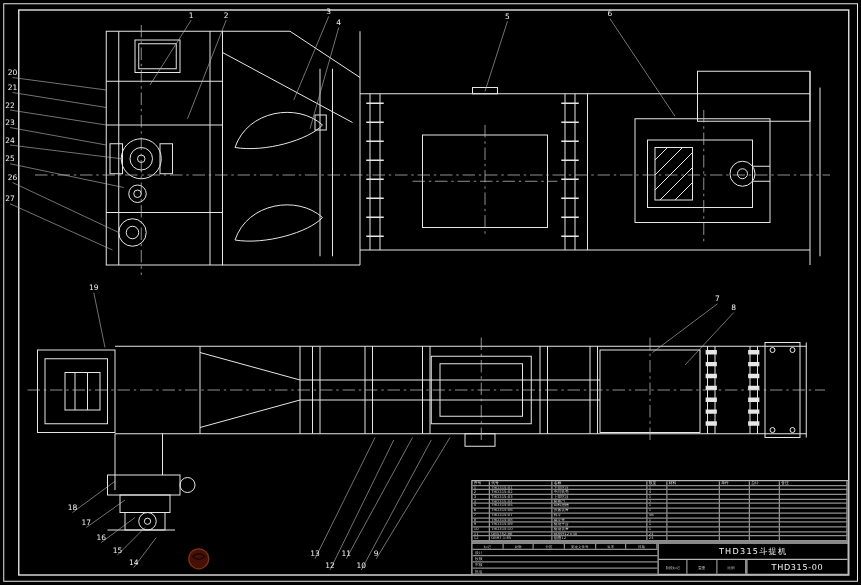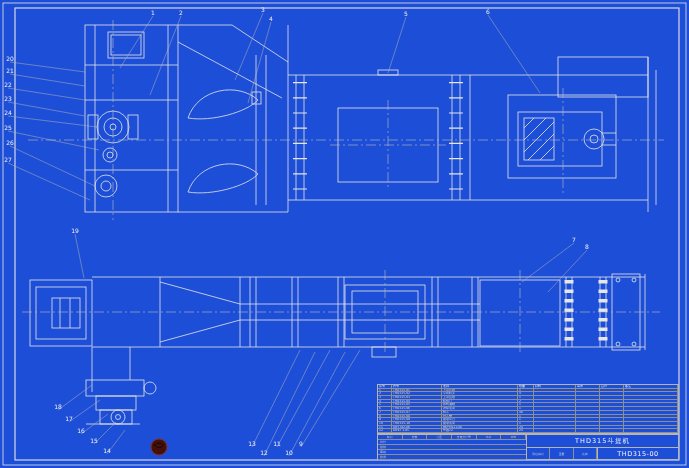--- a/index.html
+++ b/index.html
@@ -1,17 +1,17 @@
 <!DOCTYPE html>
 <html><head>
 <meta charset="utf-8">
 <style>
   html,body{margin:0;padding:0;background:#222;}
   #canvas{
-    position:relative;width:689px;height:468px;background:#1d4ed8;
+    position:relative;width:689px;height:468px;background:#000000;
     font-family:"DejaVu Sans",sans-serif;overflow:hidden;color:#e6e6e6;
   }
   #linework{position:absolute;left:0;top:0;}
   .callout{
     position:absolute;transform:translate(-50%,-50%);
     font-size:6px;line-height:1;color:#f2f2f2;
   }
   
   #bom{
     position:absolute;left:377px;top:384px;width:302px;height:50px;

